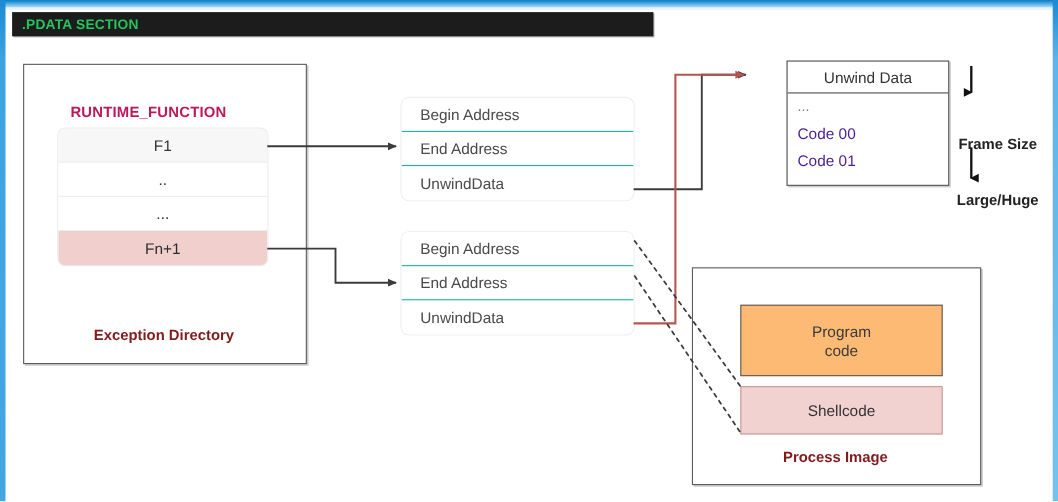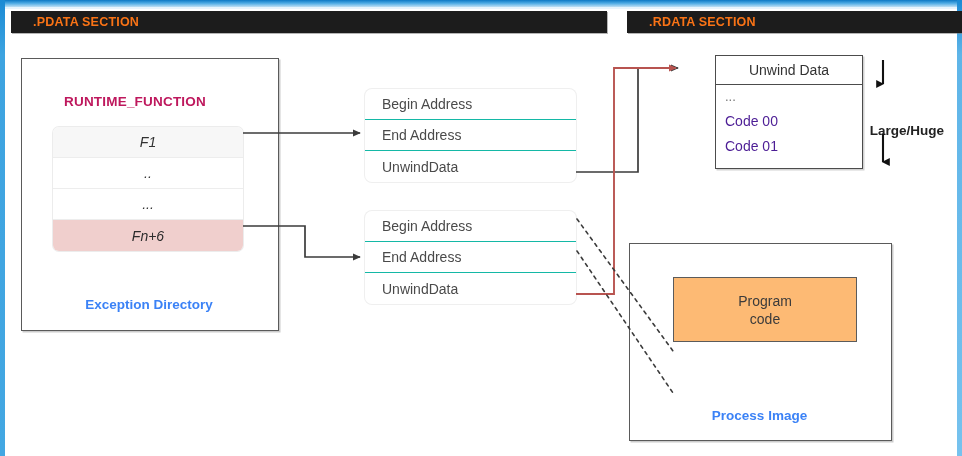--- a/index.html
+++ b/index.html
@@ -10,30 +10,30 @@
   
   .edge-left{position:absolute;left:0;top:0;width:5px;height:456px;
              background:linear-gradient(180deg,#1a8ad4 0%,#3da3e0 12%,#43a7e2 100%);}
   .edge-right{position:absolute;right:0;top:0;width:5px;height:456px;
               background:linear-gradient(180deg,#1a8ad4 0%,#5fb5e8 12%,#76c2ee 100%);}
   .edge-top{position:absolute;left:0;top:0;width:962px;height:7px;
             background:linear-gradient(180deg,#0d78c4 0%,#4aa9e3 45%,#bfe0f5 100%);}
   .edge-top2{position:absolute;left:5px;top:7px;width:952px;height:2px;background:#e8f4fc;}
 
   
-  .sectionbar{position:absolute;background:#1c1c1c;color:#f97316;
+  .sectionbar{position:absolute;background:#1c1c1c;color:#22c55e;
               font-weight:bold;font-size:12.5px;letter-spacing:.2px;
-              display:flex;align-items:center;padding-left:22px;
+              display:flex;align-items:center;padding-left:9px;
               box-shadow:1px 1px 0 rgba(120,120,120,.55);}
 
   
   .obox{position:absolute;border:1.6px solid #5a5a5a;background:transparent;
         box-shadow:1.5px 1.5px 0 rgba(160,160,160,.55);}
 
-  .boxlabel{position:absolute;font-weight:bold;font-size:13.5px;color:#3b82f6;
+  .boxlabel{position:absolute;font-weight:bold;font-size:13.5px;color:#7f1d1d;
             text-align:center;white-space:pre;}
 
   
   .rf-title{position:absolute;font-weight:bold;font-size:13.5px;color:#be185d;
             letter-spacing:.2px;white-space:nowrap;}
   .rf-stack{position:absolute;border-radius:6px;overflow:hidden;
             box-shadow:0 0 0 1px #ececec;}
   .rf-row{height:31px;display:flex;align-items:center;justify-content:center;
           font-size:14px;color:#333;background:#ffffff;
           border-bottom:1px solid #ededed;box-sizing:border-box;}
@@ -76,32 +76,31 @@
 
 <div id="stage">
 
   <div class="edge-top"></div>
   <div class="edge-top2"></div>
   <div class="edge-left"></div>
   <div class="edge-right"></div>
 
   <div class="sectionbar" style="left:11px;top:11px;width:574px;height:22px;">.PDATA SECTION</div>
 
-  <div class="sectionbar" style="left:627px;top:11px;width:316px;height:22px;">.RDATA SECTION</div>
 
 
   <div class="obox" style="left:21px;top:58px;width:256px;height:271px;"></div>
 
   <div class="rf-title" style="left:64px;top:94px;">RUNTIME_FUNCTION</div>
 
-  <div class="rf-stack" style="left:53px;top:127px;width:190px;font-style:italic;">
+  <div class="rf-stack" style="left:53px;top:117px;width:190px;">
     <div class="rf-row first">F1</div>
     <div class="rf-row">..</div>
     <div class="rf-row">...</div>
-    <div class="rf-row hl last">Fn+6</div>
+    <div class="rf-row hl last">Fn+1</div>
   </div>
 
   <div class="boxlabel" style="left:21px;top:297px;width:256px;">Exception Directory</div>
 
   <div class="card" style="left:365px;top:89px;width:211px;">
     <div class="card-row">Begin Address</div>
     <div class="card-row">End Address</div>
     <div class="card-row last">UnwindData</div>
   </div>
 
@@ -114,28 +113,30 @@
   <div class="uw" style="left:683px;top:55px;width:146px;height:112px;">
     <div class="uw-head">Unwind Data</div>
     <div class="uw-body">
       <div class="uw-line dots">...</div>
       <div class="uw-line">Code 00</div>
       <div class="uw-line">Code 01</div>
     </div>
   </div>
 
   <div class="frametxt" style="left:852px;top:88px;width:110px;">
+    <div>Frame Size</div>
     <div>Large/Huge</div>
   </div>
 
   <div class="obox" style="left:629px;top:243px;width:261px;height:196px;"></div>
 
   <div class="pc" style="left:673px;top:277px;width:182px;height:63px;">Program
 code</div>
 
+  <div class="sc" style="left:673px;top:351px;width:182px;height:42px;">Shellcode</div>
 
   <div class="boxlabel" style="left:629px;top:408px;width:261px;">Process Image</div>
 
   <svg class="overlay" viewBox="0 0 962 456">
     <defs>
       <marker id="ah-dark" markerWidth="9" markerHeight="9" refX="7.5" refY="4" orient="auto" markerUnits="userSpaceOnUse">
         <path d="M0,0.4 L8.4,4 L0,7.6 z" fill="#3b3b3b"></path>
       </marker>
       <marker id="ah-red" markerWidth="9" markerHeight="9" refX="7.5" refY="4" orient="auto" markerUnits="userSpaceOnUse">
         <path d="M0,0.4 L8.4,4 L0,7.6 z" fill="#b85450"></path>

